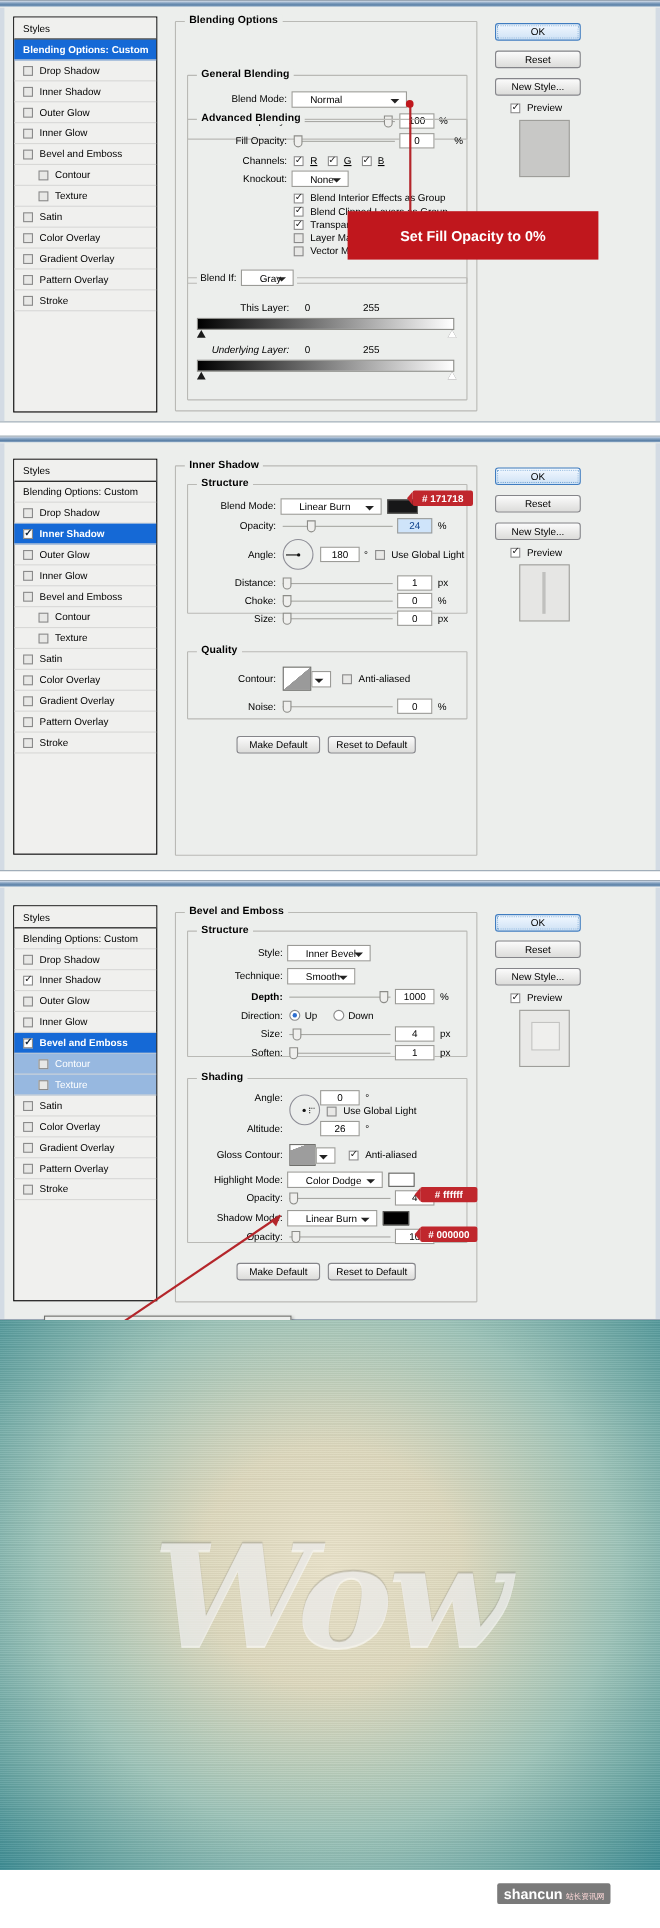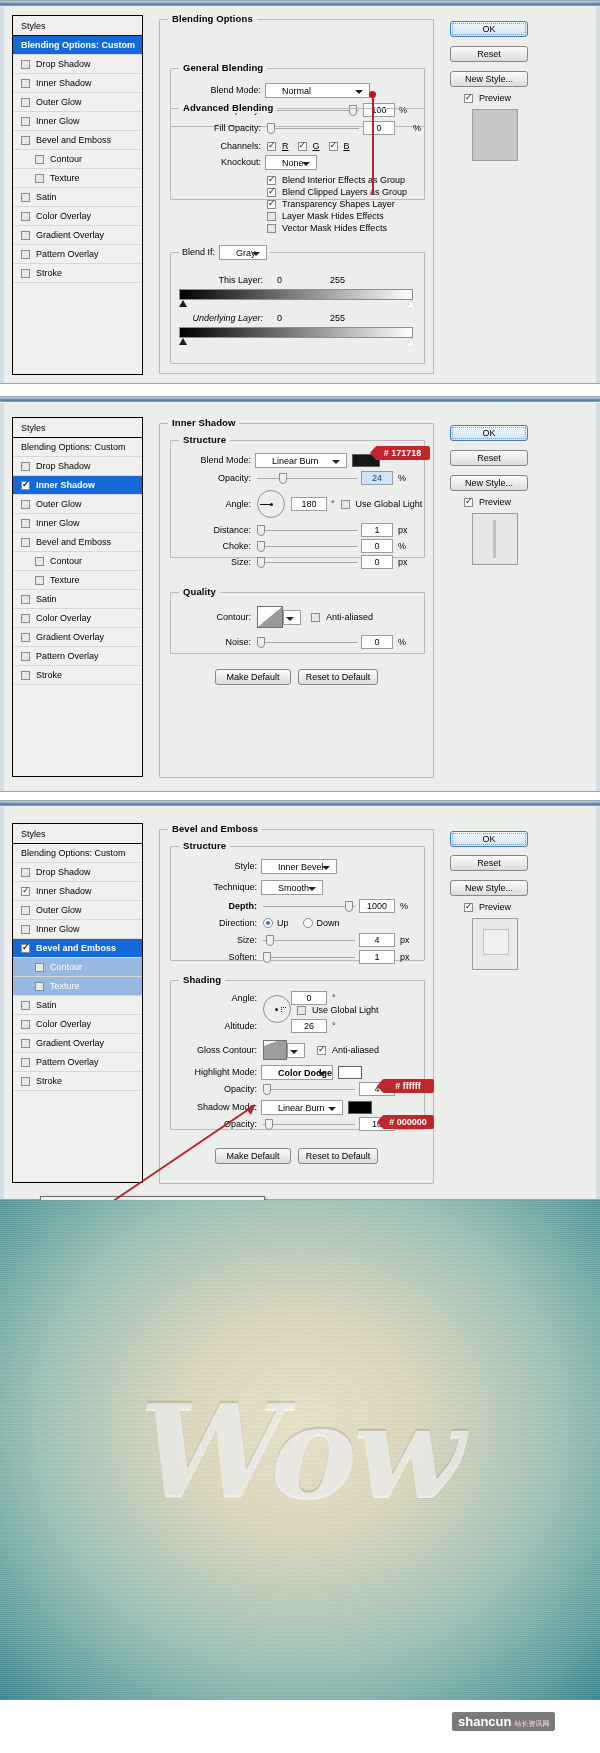--- a/index.html
+++ b/index.html
@@ -199,21 +199,21 @@
           <div class="lbl" style="width:90px;">Opacity:</div>
           <div class="slider" style="margin-left:6px; width:92px;">
             <div class="trk"></div>
               <div class="knb" style="left:82px;"></div>
           </div>
           <div class="txt-box" style="margin-left:4px; width:32px;">100</div>
           <div class="pct" style="margin-left:4px;">%</div>
         </div>
       </div>
 
-      <div class="grp" style="left:10px; top:88px; width:255px; height:92px;">
+      <div class="grp" style="left:10px; top:88px; width:255px; height:150px;">
         <div class="lg">Advanced Blending</div>
 
         <div class="row" style="left:0; top:12px; width:100%;">
           <div class="lbl" style="width:90px;">Fill Opacity:</div>
           <div class="slider" style="margin-left:6px; width:92px;">
             <div class="trk"></div>
               <div class="knb" style="left:0px;"></div>
           </div>
           <div class="txt-box" style="margin-left:4px; width:32px;">0</div>
           <div class="pct" style="margin-left:18px;">%</div>
@@ -286,20 +286,23 @@
     <div class="btn" style="left:446px; top:39px; width:78px;">Reset</div>
     <div class="btn" style="left:446px; top:64px; width:78px;">New Style...</div>
     <div class="prev-row" style="left:460px; top:86px;">
       <span class="cb on"></span>
       <span>Preview</span>
     </div>
     <div class="thumb" style="left:468px; top:102px; width:46px; height:52px;"></div>
 
     <div class="rline" style="left:368px; top:90px; width:2px; height:98px;"></div>
     <div class="rdot" style="left:365px; top:84px;"></div>
+    <div class="callout" style="left:312px; top:185px; width:228px; height:44px; font-size:13px;">
+      <span>Set Fill Opacity to 0%</span>
+    </div>
   </div>
 </div>
 
 <div class="panel" style="top:396px; height:396px;">
   <div class="panel-inner">
 
     <div class="styles-list" style="left:8px; top:14px; width:131px; height:360px;">
       <div class="sl-head">Styles</div>
       <div class="sl-item">
         <span>Blending Options: Custom</span>
@@ -595,21 +598,21 @@
         <div class="row" style="left:0; top:58px; width:100%; height:22px;">
           <div class="lbl" style="width:86px;">Gloss Contour:</div>
           <div style="margin-left:6px; width:24px; height:20px; border:1px solid #6f6f6c; background:linear-gradient(160deg,#fff 0 18%,#9d9d9d 19% 100%);"></div>
           <div class="sel-box" style="width:11px;"></div>
           <span class="cb on" style="margin-left:12px;"></span>
           <span>Anti-aliased</span>
         </div>
 
         <div class="row" style="left:0; top:84px; width:100%;">
           <div class="lbl" style="width:86px;">Highlight Mode:</div>
-          <div class="sel-box" style="margin-left:4px; width:72px;font-weight:bold;">Color Dodge</div>
+          <div class="sel-box" style="margin-left:4px; width:87px;">Color Dodge</div>
           <div class="swatch" style="margin-left:5px; width:24px; height:13px; background:#ffffff;"></div>
         </div>
         <div class="row" style="left:0; top:101px; width:100%;">
           <div class="lbl" style="width:86px;">Opacity:</div>
           <div class="slider" style="margin-left:6px; width:92px;">
             <div class="trk"></div>
               <div class="knb" style="left:0px;"></div>
           </div>
           <div class="txt-box" style="margin-left:4px; width:36px;">4</div>
           <div class="pct" style="margin-left:5px;">%</div>

